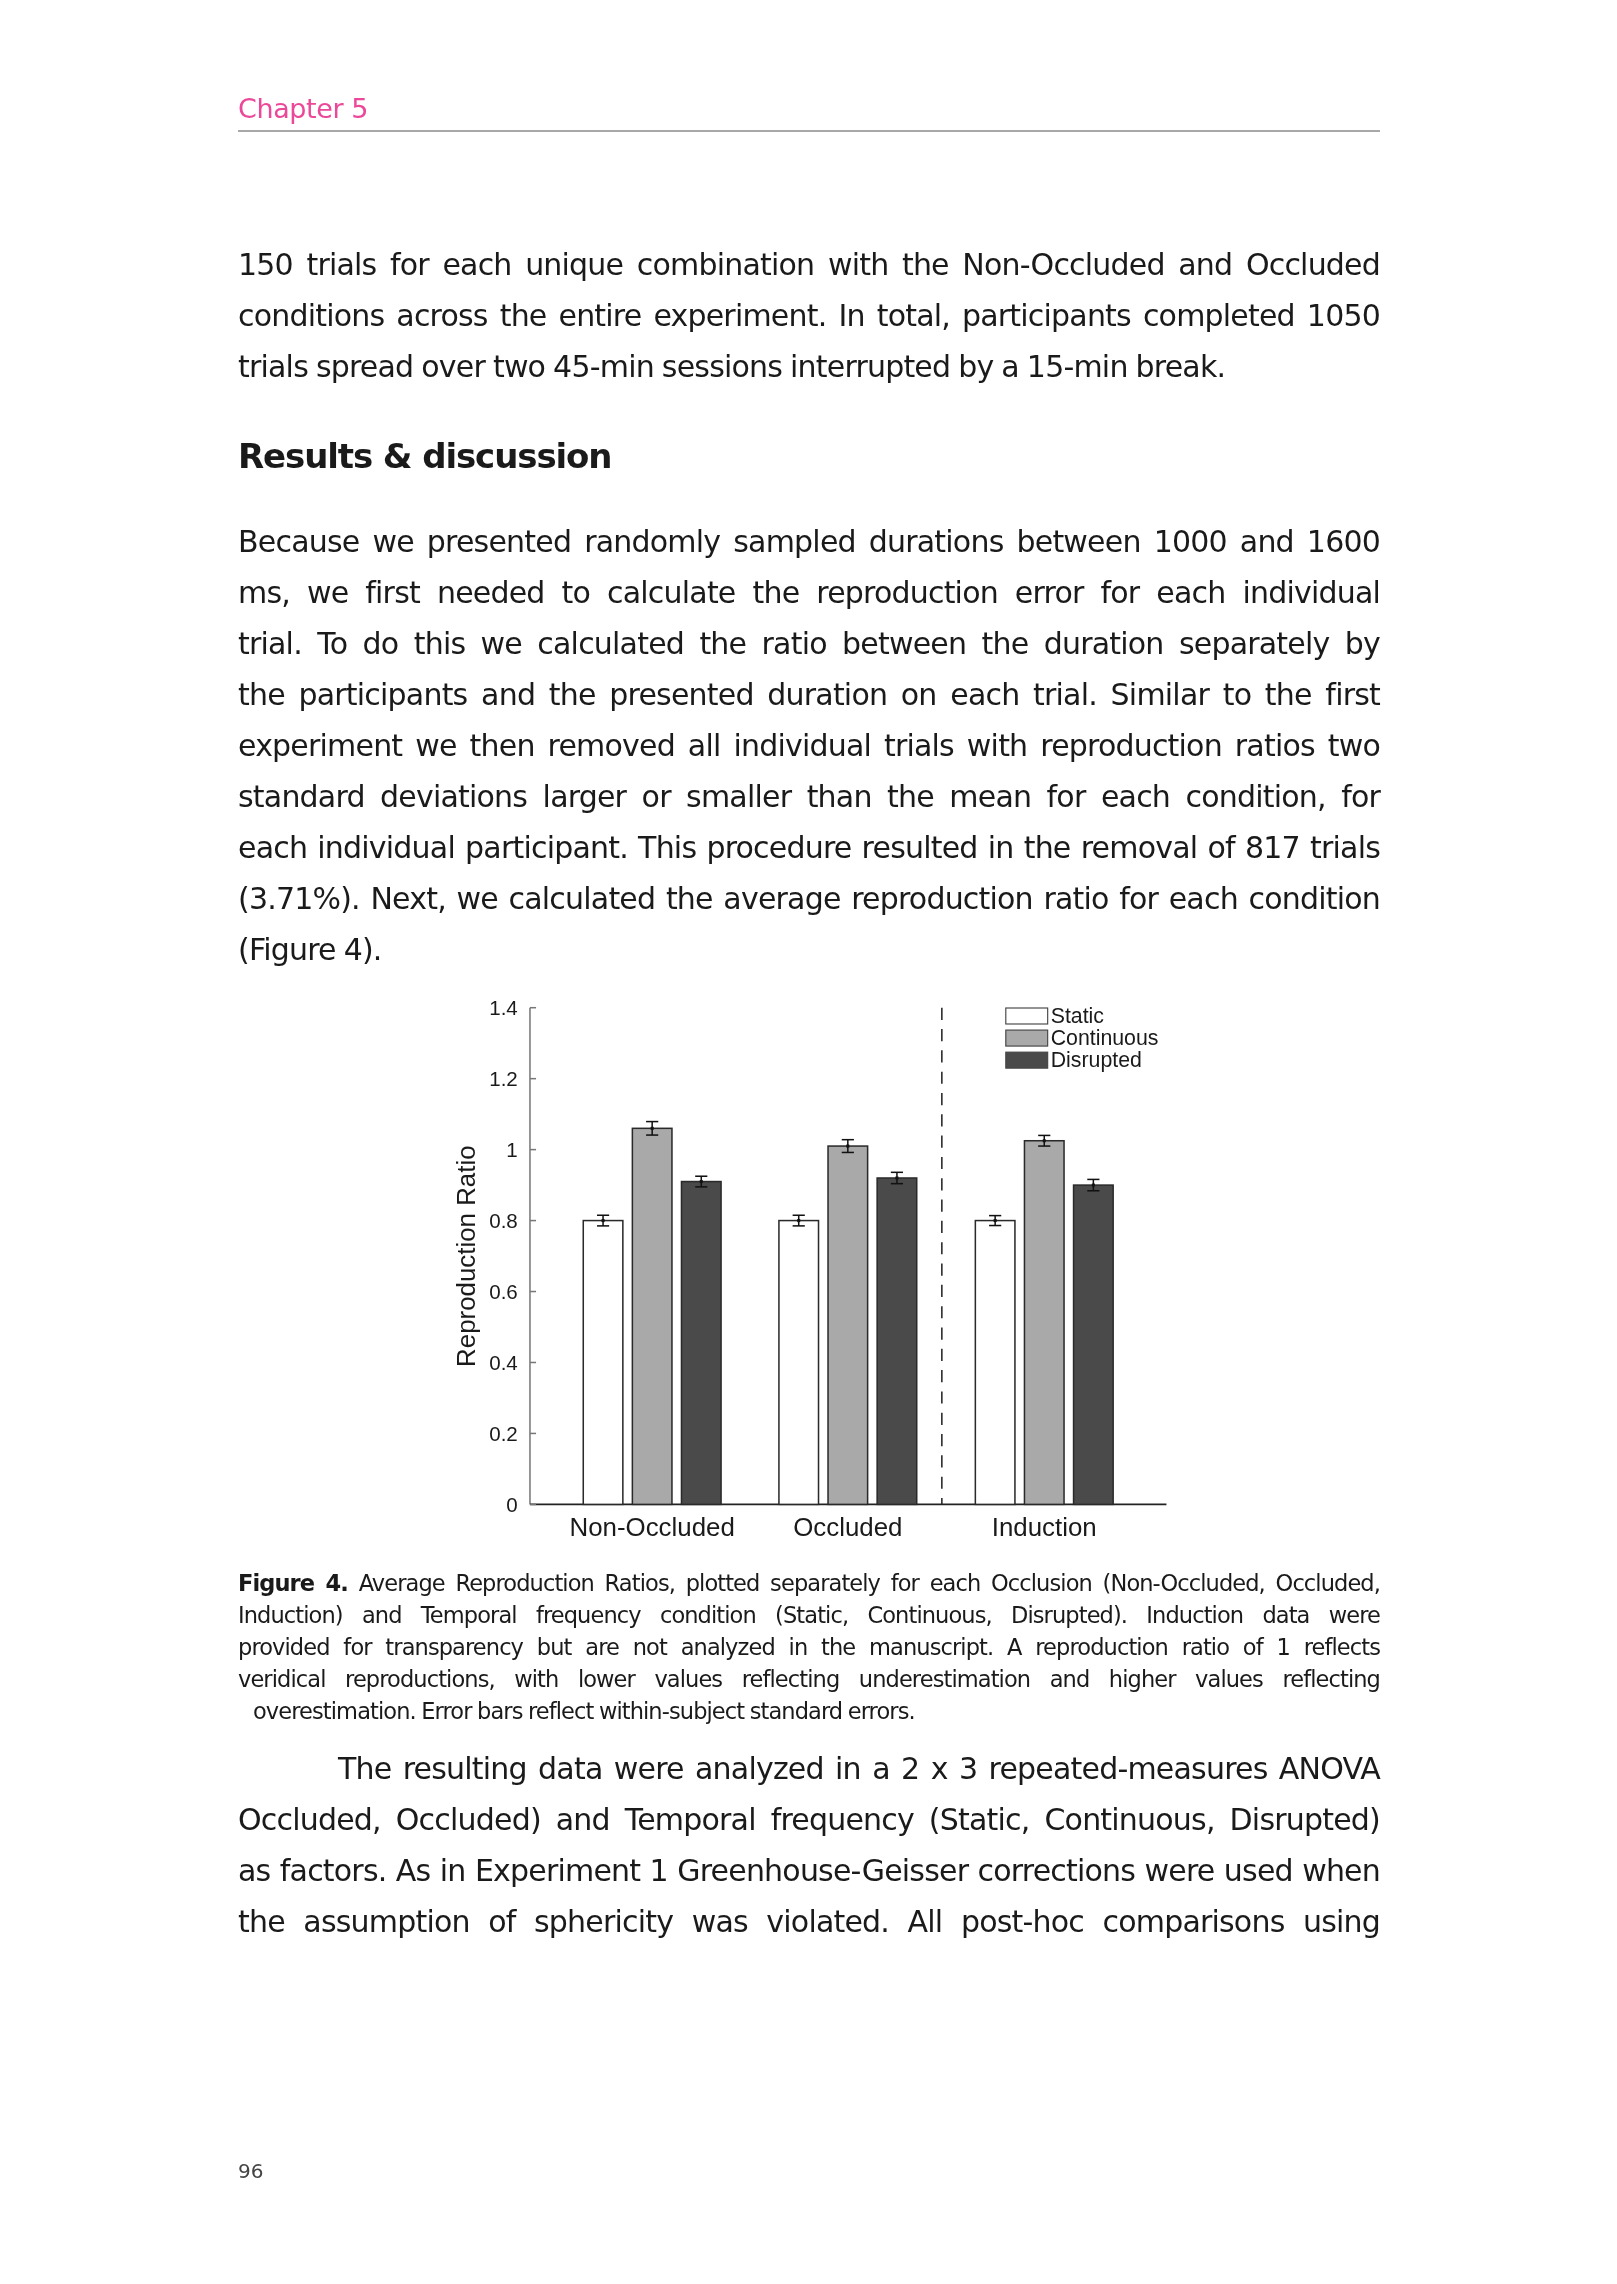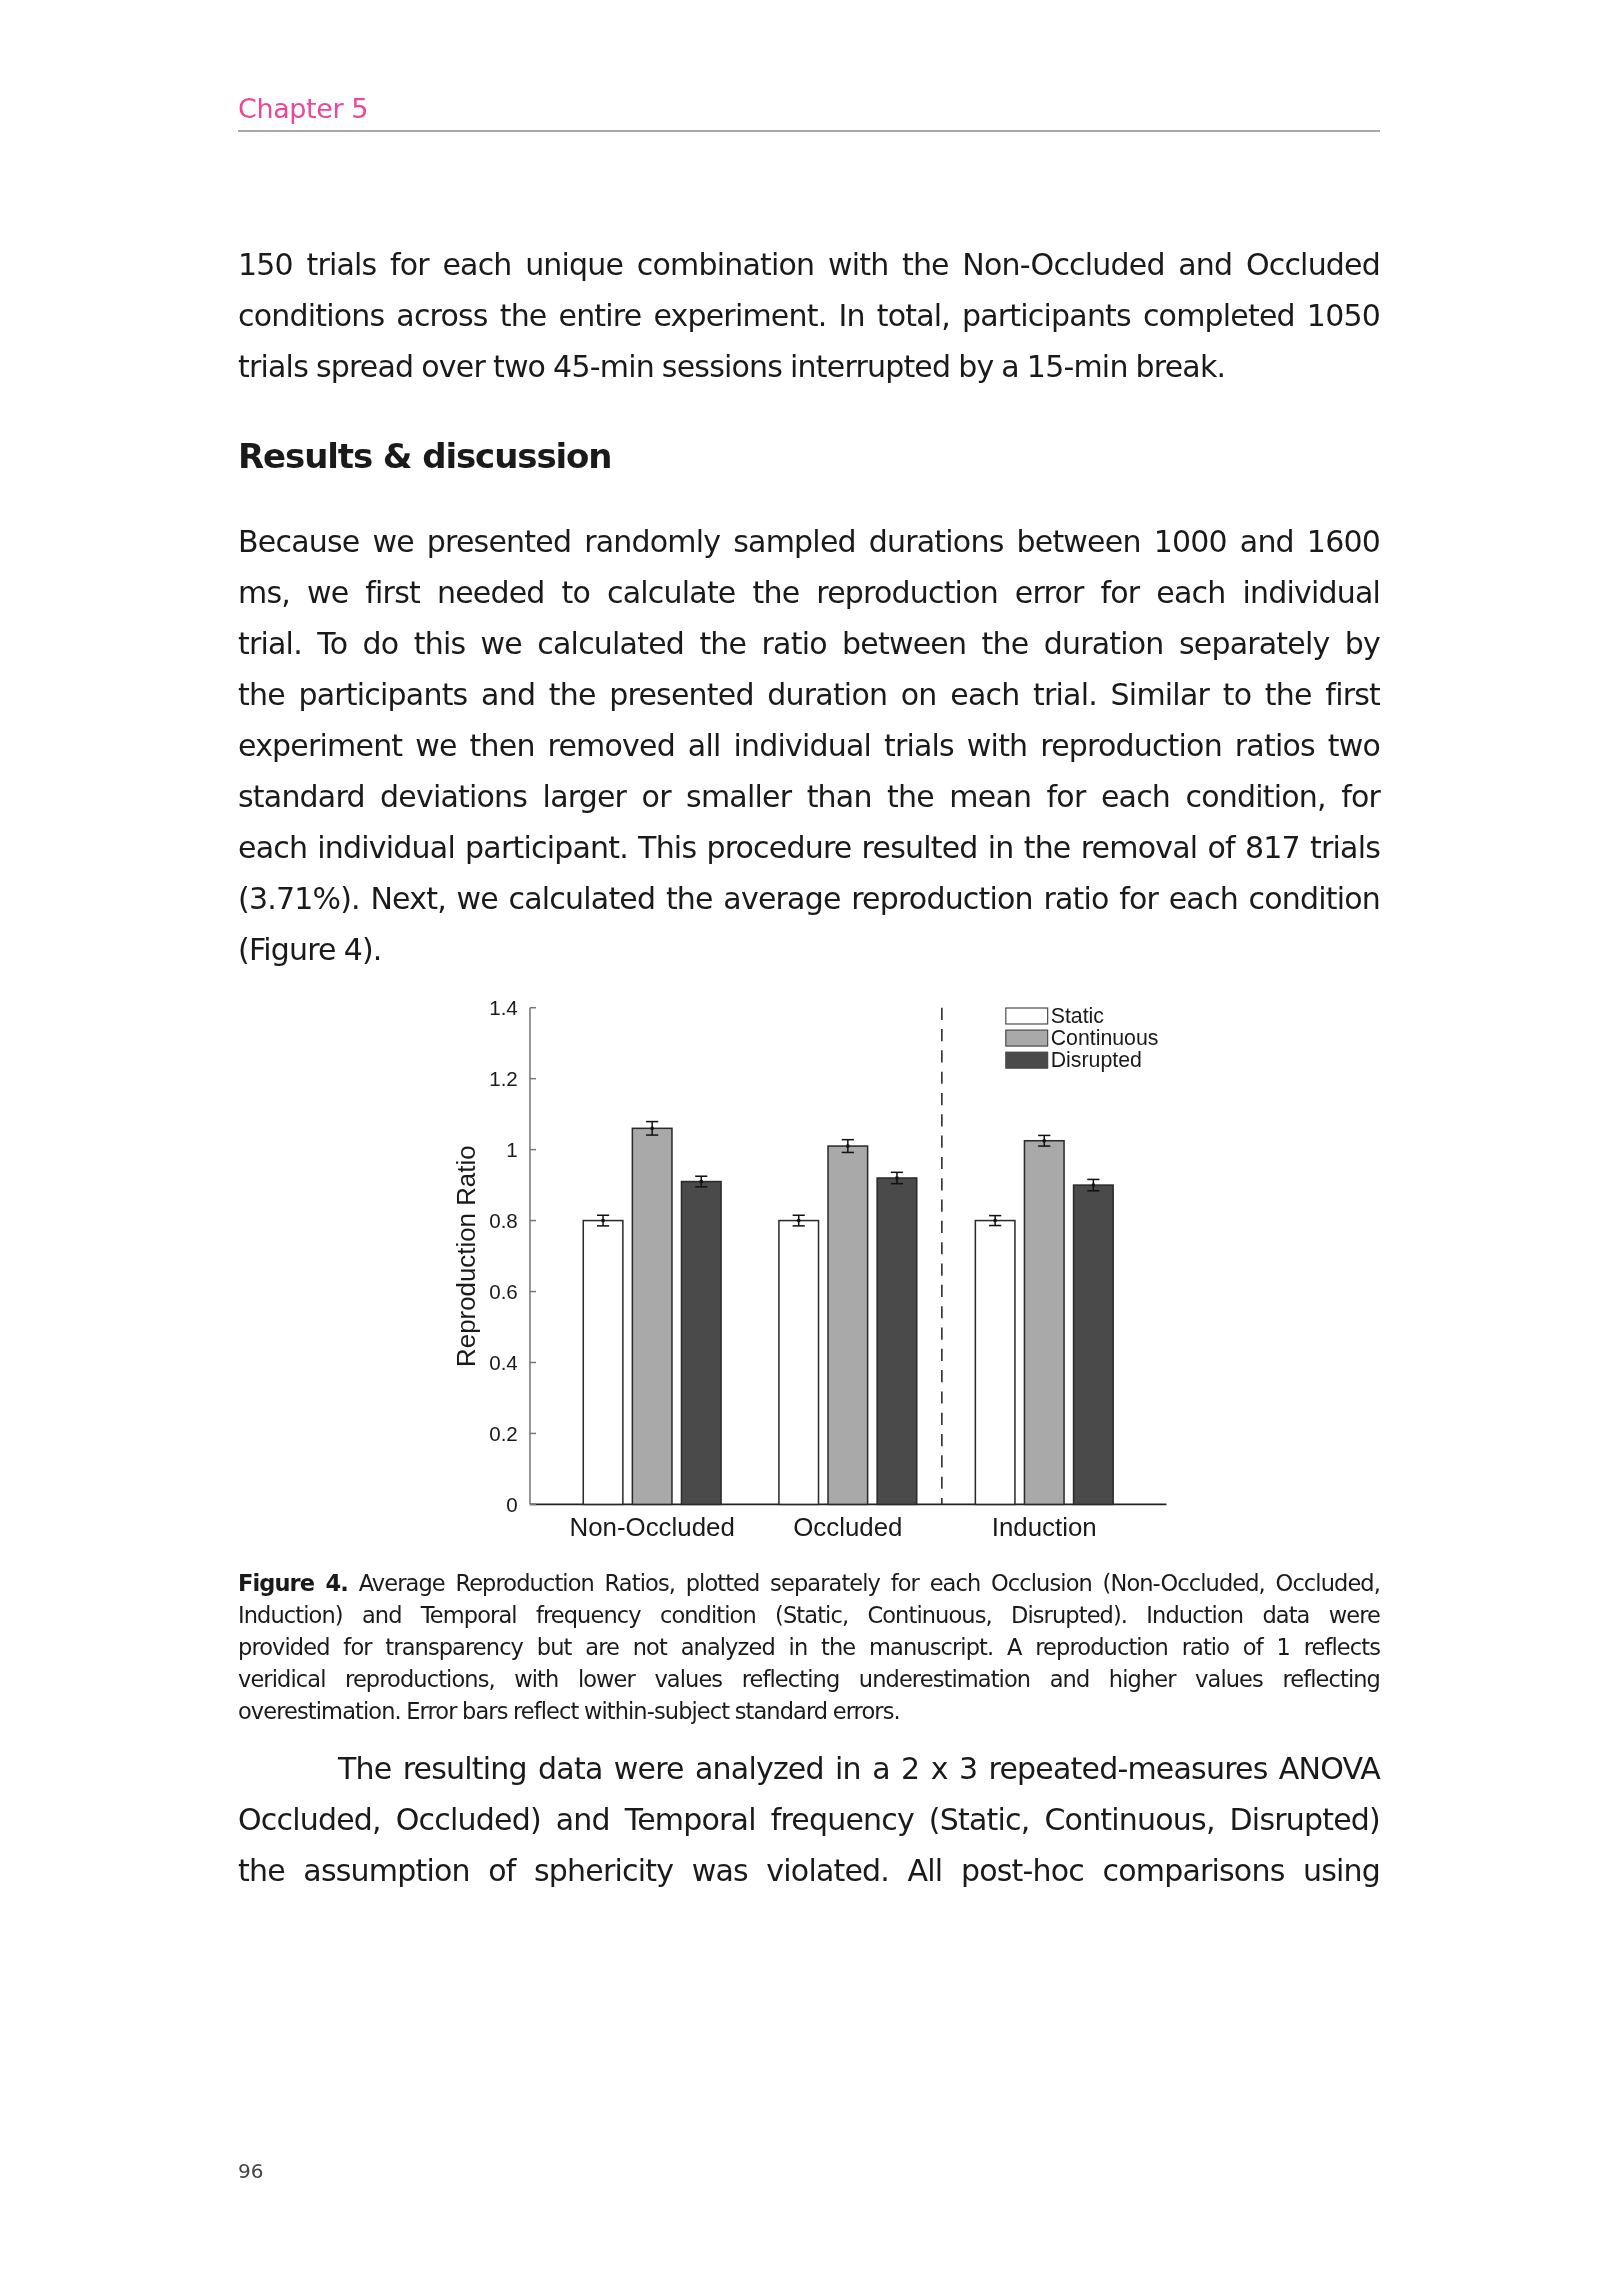--- a/index.html
+++ b/index.html
@@ -27,21 +27,21 @@
     font-family: "DejaVu Sans", sans-serif; font-weight: bold; font-size: 34px; color: #1a1a1a;
     letter-spacing: -1.1px;
   }
 
   .caption {
     position: absolute; left: 238px; top: 1567px; width: 1142px;
     font-family: "DejaVu Sans", sans-serif; font-size: 22.5px; line-height: 32px;
     letter-spacing: -0.9px; word-spacing: -0.8px; color: #1a1a1a;
   }
   .caption .line { display: block; white-space: nowrap; text-align: justify; text-align-last: justify; }
-  .caption .line.last { text-align-last: left; }
+  .caption .line.last { text-align-last: left; margin-left: 15px; }
   .caption .fig-label { font-weight: bold; }
 
   .page-number {
     position: absolute; left: 238px; top: 2159px;
     font-family: "DejaVu Sans", sans-serif; font-size: 20px; color: #444;
   }
 
   
   .chart { position: absolute; left: 0; top: 0; width: 1618px; height: 2284px; pointer-events: none; }
   .chart svg { position: absolute; left: 0; top: 0; }
@@ -159,17 +159,18 @@
   <span class="line"><span class="fig-label">Figure 4.</span><span> Average Reproduction Ratios, plotted separately for each Occlusion (Non-Occluded, Occluded,</span></span>
   <span class="line">Induction) and Temporal frequency condition (Static, Continuous, Disrupted). Induction data were</span>
   <span class="line">provided for transparency but are not analyzed in the manuscript. A reproduction ratio of 1 reflects</span>
   <span class="line">veridical reproductions, with lower values reflecting underestimation and higher values reflecting</span>
   <span class="line last">overestimation. Error bars reflect within-subject standard errors.</span>
 </div>
 
 <div class="para" style="top:1743px;">
   <span class="line" style="padding-left:100px; box-sizing:border-box;">The resulting data were analyzed in a 2 x 3 repeated-measures ANOVA</span>
   <span class="line">Occluded, Occluded) and Temporal frequency (Static, Continuous, Disrupted)</span>
+  <span class="line">as factors. As in Experiment 1 Greenhouse-Geisser corrections were used when</span>
   <span class="line">the assumption of sphericity was violated. All post-hoc comparisons using</span>
 </div>
 
 <div class="page-number">96</div>
 
 
 </body></html>

